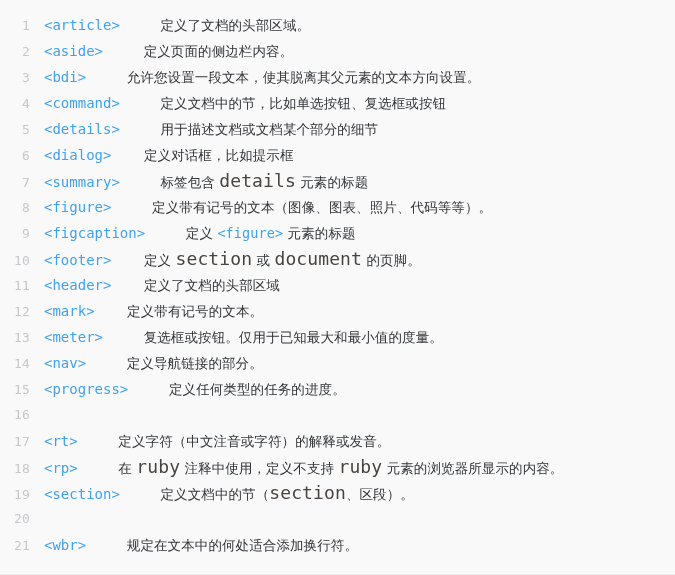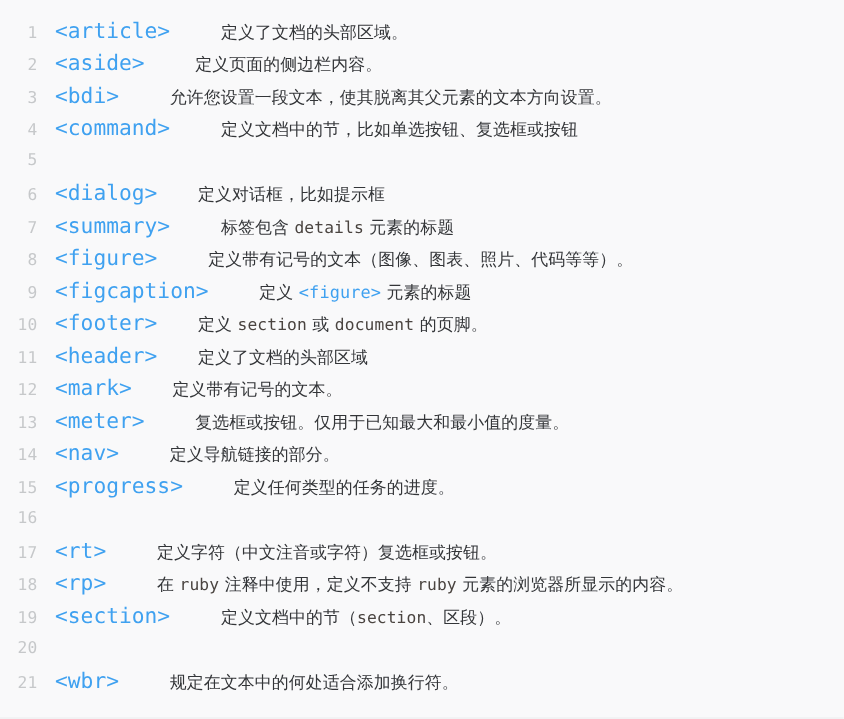--- a/index.html
+++ b/index.html
@@ -48,33 +48,33 @@
     padding-left: 14px;
     font-family: "DejaVu Sans Mono", monospace;
     font-size: 13.5px;
     white-space: pre;
     color: #3c3f41;
   }
 
   .tag {
     color: #3fa1f0;
     font-family: "DejaVu Sans Mono", monospace;
-    font-size: 17px;
+    font-size: 14px;
   }
 
   .desc {
     font-family: "DejaVu Sans", sans-serif;
     font-size: 13.5px;
     color: #333538;
     letter-spacing: 0.1px;
   }
 
   .code-inline {
     font-family: "DejaVu Sans Mono", monospace;
-    font-size: 13px;
+    font-size: 18px;
     color: #4a4440;
   }
 
   .tag-inline {
     font-family: "DejaVu Sans Mono", monospace;
     font-size: 13.5px;
     color: #3fa1f0;
   }
 
   .sp {
@@ -84,30 +84,30 @@
   }
 </style>
 </head>
 <body>
 
 <div id="code-listing">
     <div class="code-line"><span class="line-number">1</span><span class="line-content"><span class="tag">&lt;article&gt;</span><span class="sp">     </span><span class="desc"><span class="desc">定义了文档的头部区域。</span></span></span></div>
     <div class="code-line"><span class="line-number">2</span><span class="line-content"><span class="tag">&lt;aside&gt;</span><span class="sp">     </span><span class="desc"><span class="desc">定义页面的侧边栏内容。</span></span></span></div>
     <div class="code-line"><span class="line-number">3</span><span class="line-content"><span class="tag">&lt;bdi&gt;</span><span class="sp">     </span><span class="desc"><span class="desc">允许您设置一段文本，使其脱离其父元素的文本方向设置。</span></span></span></div>
     <div class="code-line"><span class="line-number">4</span><span class="line-content"><span class="tag">&lt;command&gt;</span><span class="sp">     </span><span class="desc"><span class="desc">定义文档中的节，比如单选按钮、复选框或按钮</span></span></span></div>
-    <div class="code-line"><span class="line-number">5</span></div>
+    <div class="code-line"><span class="line-number">5</span><span class="line-content"><span class="tag">&lt;details&gt;</span><span class="sp">     </span><span class="desc"><span class="desc">用于描述文档或文档某个部分的细节</span></span></span></div>
     <div class="code-line"><span class="line-number">6</span><span class="line-content"><span class="tag">&lt;dialog&gt;</span><span class="sp">    </span><span class="desc"><span class="desc">定义对话框，比如提示框</span></span></span></div>
     <div class="code-line"><span class="line-number">7</span><span class="line-content"><span class="tag">&lt;summary&gt;</span><span class="sp">     </span><span class="desc"><span class="desc">标签包含 </span><span class="code-inline">details</span><span class="desc"> 元素的标题</span></span></span></div>
     <div class="code-line"><span class="line-number">8</span><span class="line-content"><span class="tag">&lt;figure&gt;</span><span class="sp">     </span><span class="desc"><span class="desc">定义带有记号的文本（图像、图表、照片、代码等等）。</span></span></span></div>
     <div class="code-line"><span class="line-number">9</span><span class="line-content"><span class="tag">&lt;figcaption&gt;</span><span class="sp">     </span><span class="desc"><span class="desc">定义 </span><span class="tag-inline">&lt;figure&gt;</span><span class="desc"> 元素的标题</span></span></span></div>
     <div class="code-line"><span class="line-number">10</span><span class="line-content"><span class="tag">&lt;footer&gt;</span><span class="sp">    </span><span class="desc"><span class="desc">定义 </span><span class="code-inline">section</span><span class="desc"> 或 </span><span class="code-inline">document</span><span class="desc"> 的页脚。</span></span></span></div>
     <div class="code-line"><span class="line-number">11</span><span class="line-content"><span class="tag">&lt;header&gt;</span><span class="sp">    </span><span class="desc"><span class="desc">定义了文档的头部区域</span></span></span></div>
     <div class="code-line"><span class="line-number">12</span><span class="line-content"><span class="tag">&lt;mark&gt;</span><span class="sp">    </span><span class="desc"><span class="desc">定义带有记号的文本。</span></span></span></div>
     <div class="code-line"><span class="line-number">13</span><span class="line-content"><span class="tag">&lt;meter&gt;</span><span class="sp">     </span><span class="desc"><span class="desc">复选框或按钮。仅用于已知最大和最小值的度量。</span></span></span></div>
     <div class="code-line"><span class="line-number">14</span><span class="line-content"><span class="tag">&lt;nav&gt;</span><span class="sp">     </span><span class="desc"><span class="desc">定义导航链接的部分。</span></span></span></div>
     <div class="code-line"><span class="line-number">15</span><span class="line-content"><span class="tag">&lt;progress&gt;</span><span class="sp">     </span><span class="desc"><span class="desc">定义任何类型的任务的进度。</span></span></span></div>
     <div class="code-line"><span class="line-number">16</span></div>
-    <div class="code-line"><span class="line-number">17</span><span class="line-content"><span class="tag">&lt;rt&gt;</span><span class="sp">     </span><span class="desc"><span class="desc">定义字符（中文注音或字符）复选框或按钮。</span></span></span></div>
+    <div class="code-line"><span class="line-number">17</span><span class="line-content"><span class="tag">&lt;rt&gt;</span><span class="sp">     </span><span class="desc"><span class="desc">定义字符（中文注音或字符）的解释或发音。</span></span></span></div>
     <div class="code-line"><span class="line-number">18</span><span class="line-content"><span class="tag">&lt;rp&gt;</span><span class="sp">     </span><span class="desc"><span class="desc">在 </span><span class="code-inline">ruby</span><span class="desc"> 注释中使用，定义不支持 </span><span class="code-inline">ruby</span><span class="desc"> 元素的浏览器所显示的内容。</span></span></span></div>
     <div class="code-line"><span class="line-number">19</span><span class="line-content"><span class="tag">&lt;section&gt;</span><span class="sp">     </span><span class="desc"><span class="desc">定义文档中的节（</span><span class="code-inline">section</span><span class="desc">、区段）。</span></span></span></div>
     <div class="code-line"><span class="line-number">20</span></div>
     <div class="code-line"><span class="line-number">21</span><span class="line-content"><span class="tag">&lt;wbr&gt;</span><span class="sp">     </span><span class="desc"><span class="desc">规定在文本中的何处适合添加换行符。</span></span></span></div>
   </div>
 
 </body></html>

